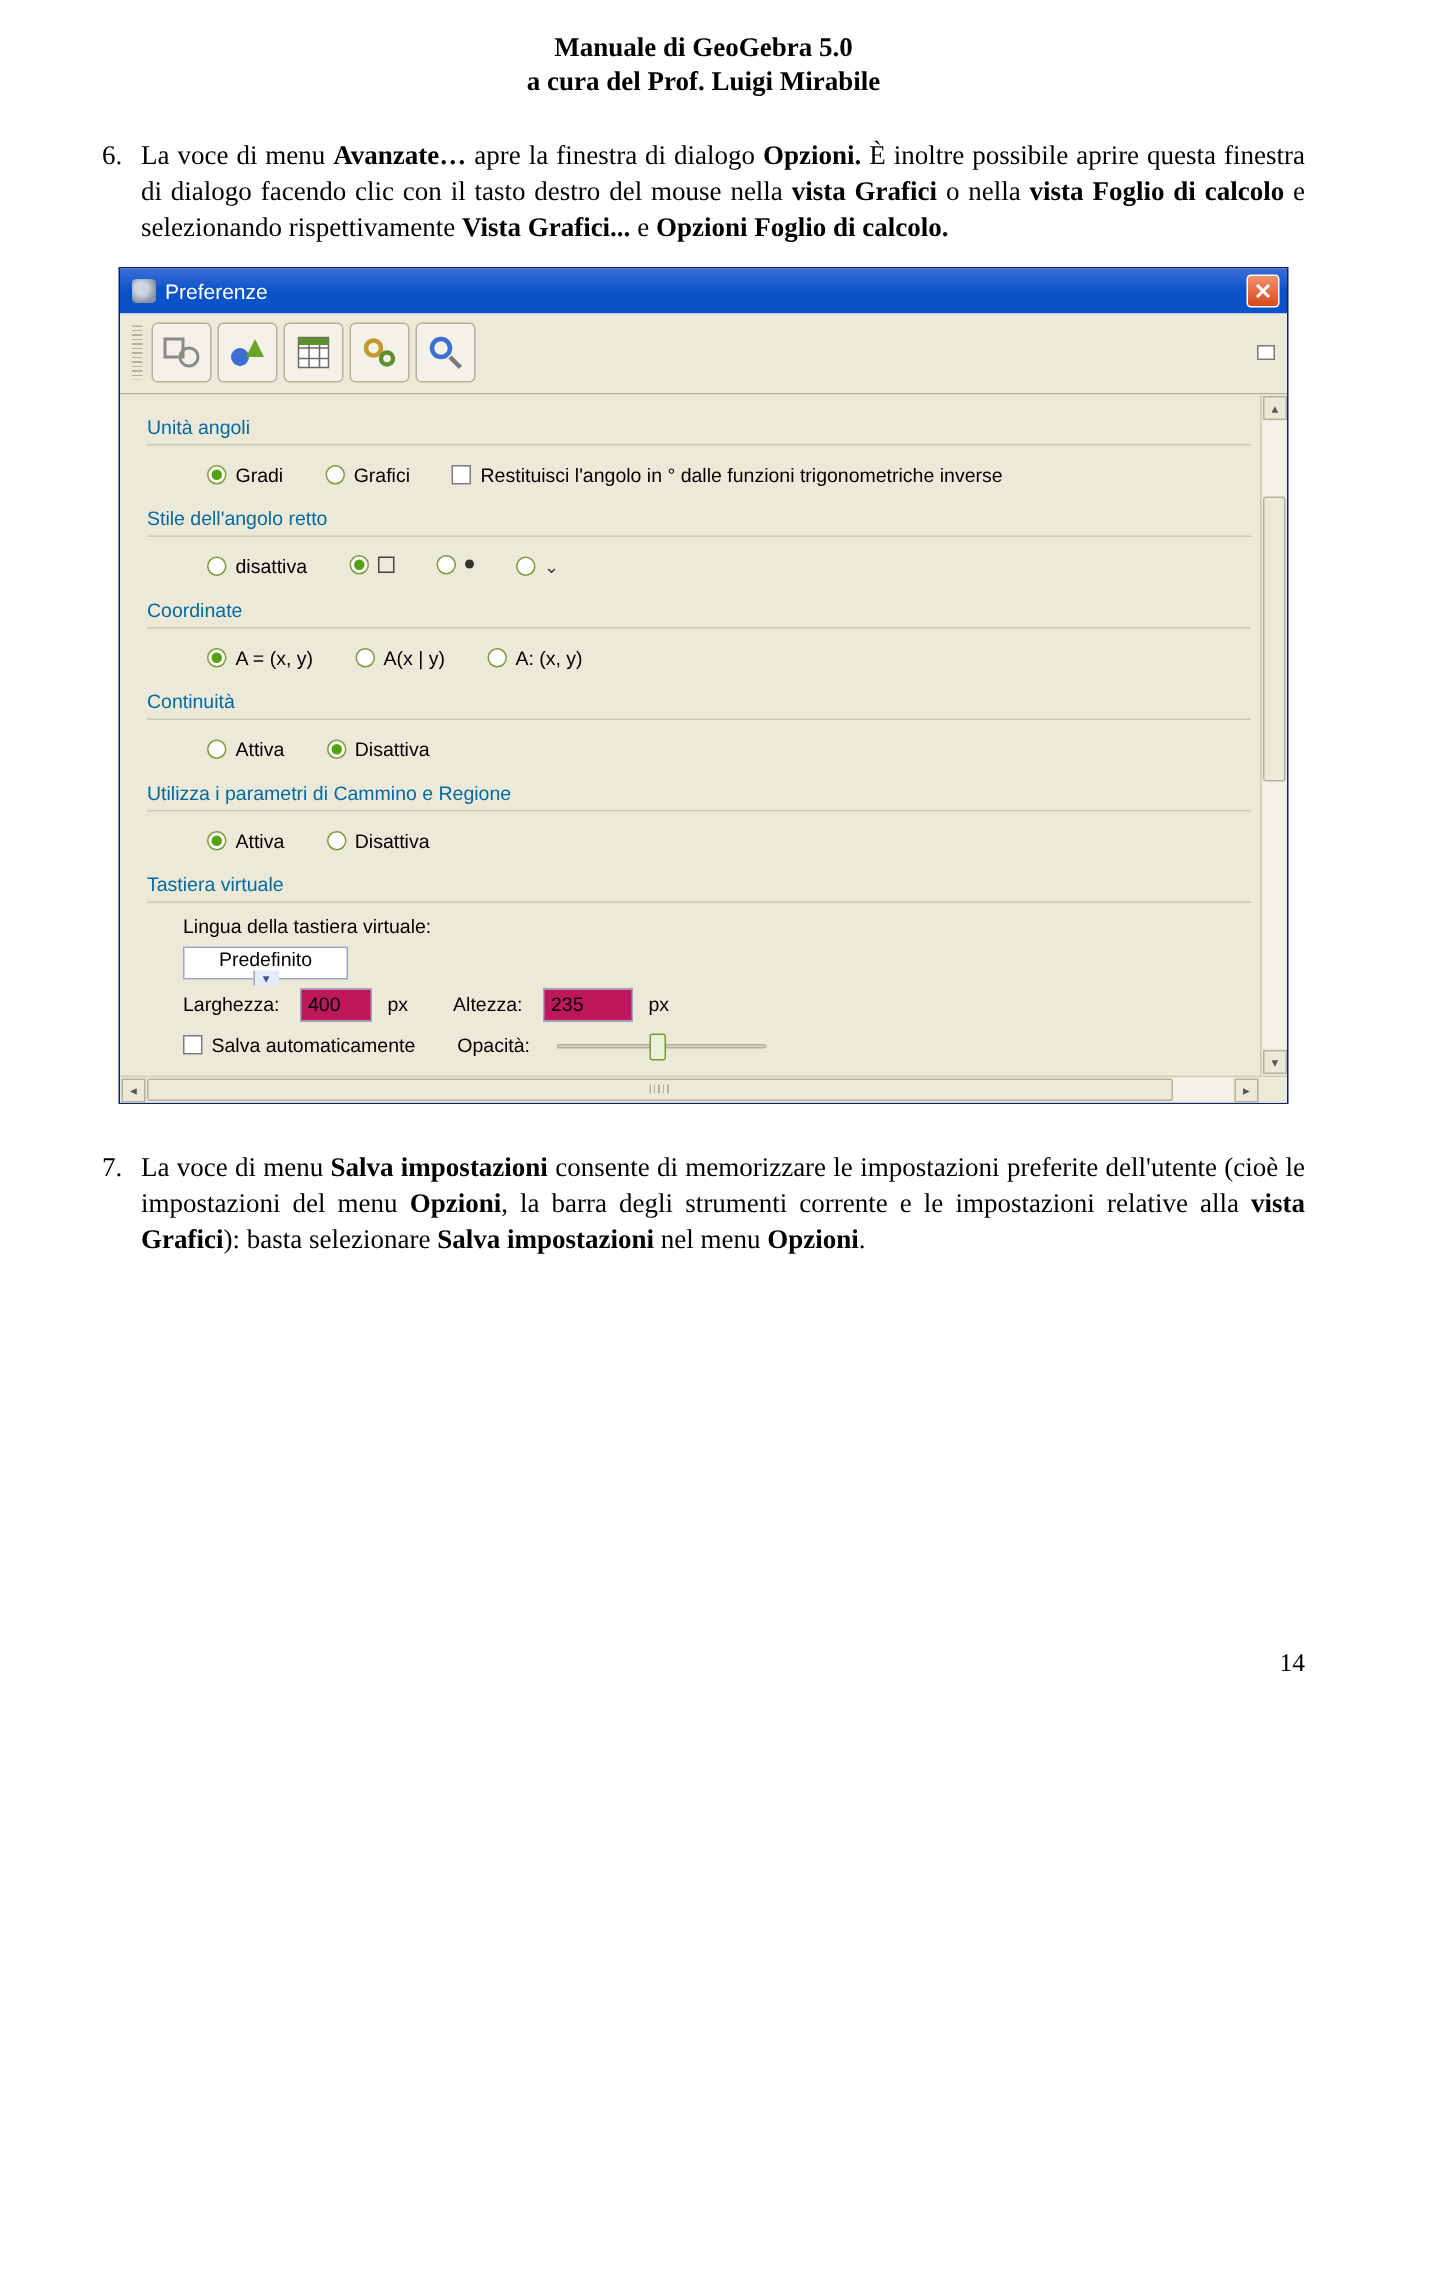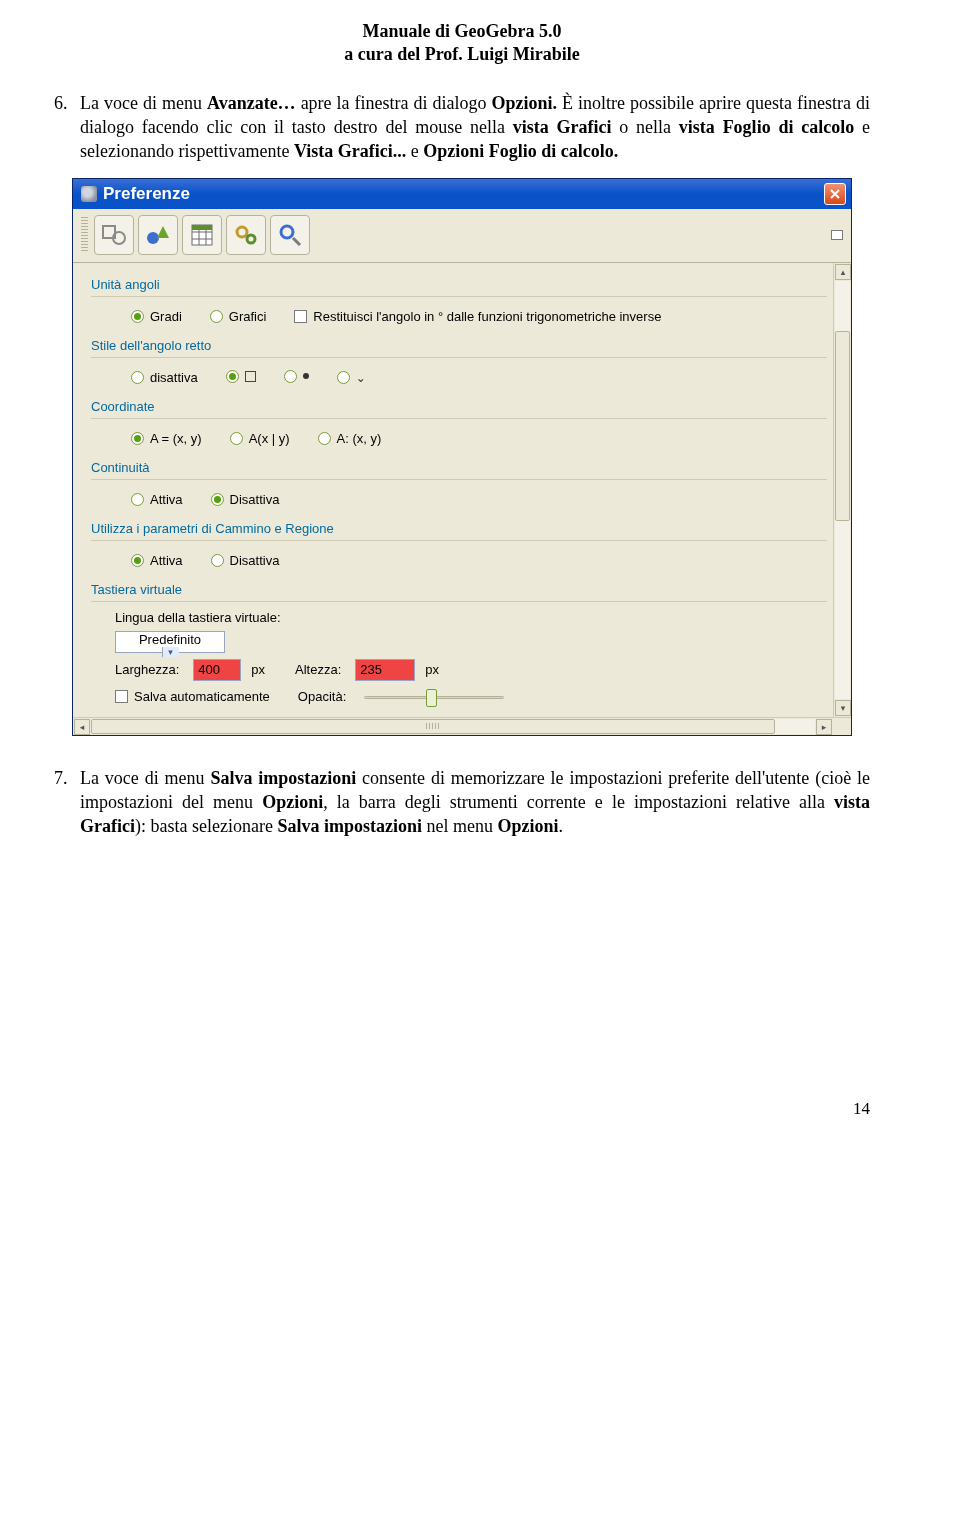--- a/index.html
+++ b/index.html
@@ -5,21 +5,21 @@
   * { box-sizing: border-box; }
   body {
     margin: 0;
     background: #fff;
     font-family: "Times New Roman", serif;
     color: #000;
     width: 960px;
   }
   .page {
     width: 960px;
-    padding: 20px 90px 40px 54px;
+    padding: 20px 90px 40px 68px;
   }
   .doc-header {
     text-align: center;
     font-weight: bold;
     font-size: 18px;
     line-height: 1.3;
     margin-bottom: 24px;
   }
   .para {
     font-size: 18px;
@@ -47,21 +47,21 @@
     display: flex; align-items: center;
     padding: 0 5px 0 8px;
     color: #fff;
   }
   .titlebar .t-icon {
     width: 16px; height: 16px;
     background: radial-gradient(circle at 40% 40%, #d0d6e0 30%, #8a93a5 70%);
     border-radius: 3px;
     margin-right: 6px;
   }
-  .titlebar .t-title { font-weight: bold; font-size: 17px; flex:1; }
+  .titlebar .t-title { font-weight: normal; font-size: 14px; flex:1; }
   .titlebar .close-btn {
     width: 22px; height: 22px;
     background: linear-gradient(to bottom,#f29272,#d84818);
     border:1px solid #fff; border-radius:3px;
     display:flex; align-items:center; justify-content:center;
     color:#fff; font-weight:bold; font-size:14px;
   }
   .toolbar {
     height: 54px;
     background: #ece9d8;
@@ -173,21 +173,21 @@
   .checkbox {
     width:13px; height:13px; border:1px solid #7a7a7a; background:#fff;
     flex-shrink:0;
   }
   .sq-sample { width:11px; height:11px; border:1px solid #444; }
   .dot-sample { width:6px; height:6px; background:#333; border-radius:50%; }
   .chev-sample::after{ content:"⌄"; font-size:12px; color:#333; }
 
   .field-label { margin-right:4px; }
   .textinput {
-    height:22px; border:1px solid #9aa6bf; background:#ef4444;
+    height:22px; border:1px solid #9aa6bf; background:#be185d;
     padding:0 4px; font: 13px Arial, sans-serif;
     display:flex; align-items:center;
   }
   .select {
     display:flex; align-items:center; height:22px;
     border:1px solid #9aa6bf; background:#fff;flex-direction:column;
   }
   .select .sel-val { padding:0 6px; }
   .select .sel-btn {
     width:17px; height:100%; background:#e3ecf7;

